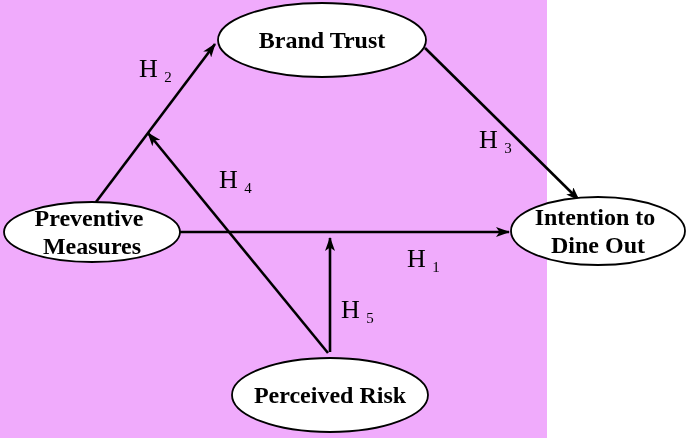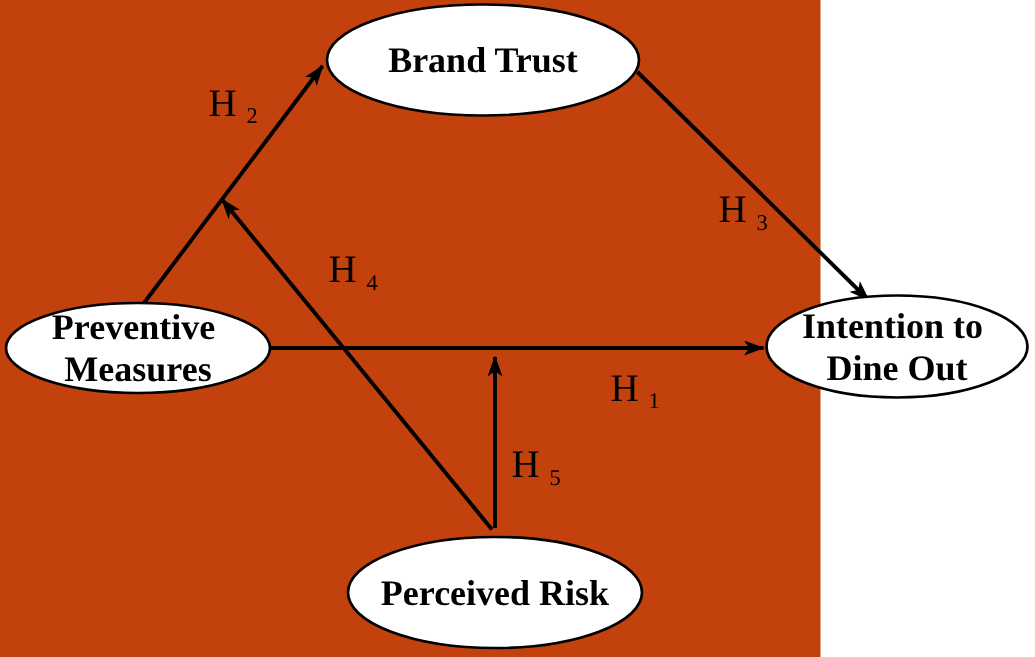--- a/index.html
+++ b/index.html
@@ -7,21 +7,21 @@
     padding: 0;
     background: #ffffff;
     width: 690px;
     height: 438px;
     overflow: hidden;
   }
   .figure-canvas {
     position: relative;
     width: 547px;
     height: 438px;
-    background: #c2410c;
+    background: #f0abfc;
     font-family: "Liberation Serif", "DejaVu Serif", serif;
   }
   svg { display: block; }
   .node-ellipse {
     fill: #ffffff;
     stroke: #000000;
     stroke-width: 1.8;
   }
   .edge-line {
     stroke: #000000;

